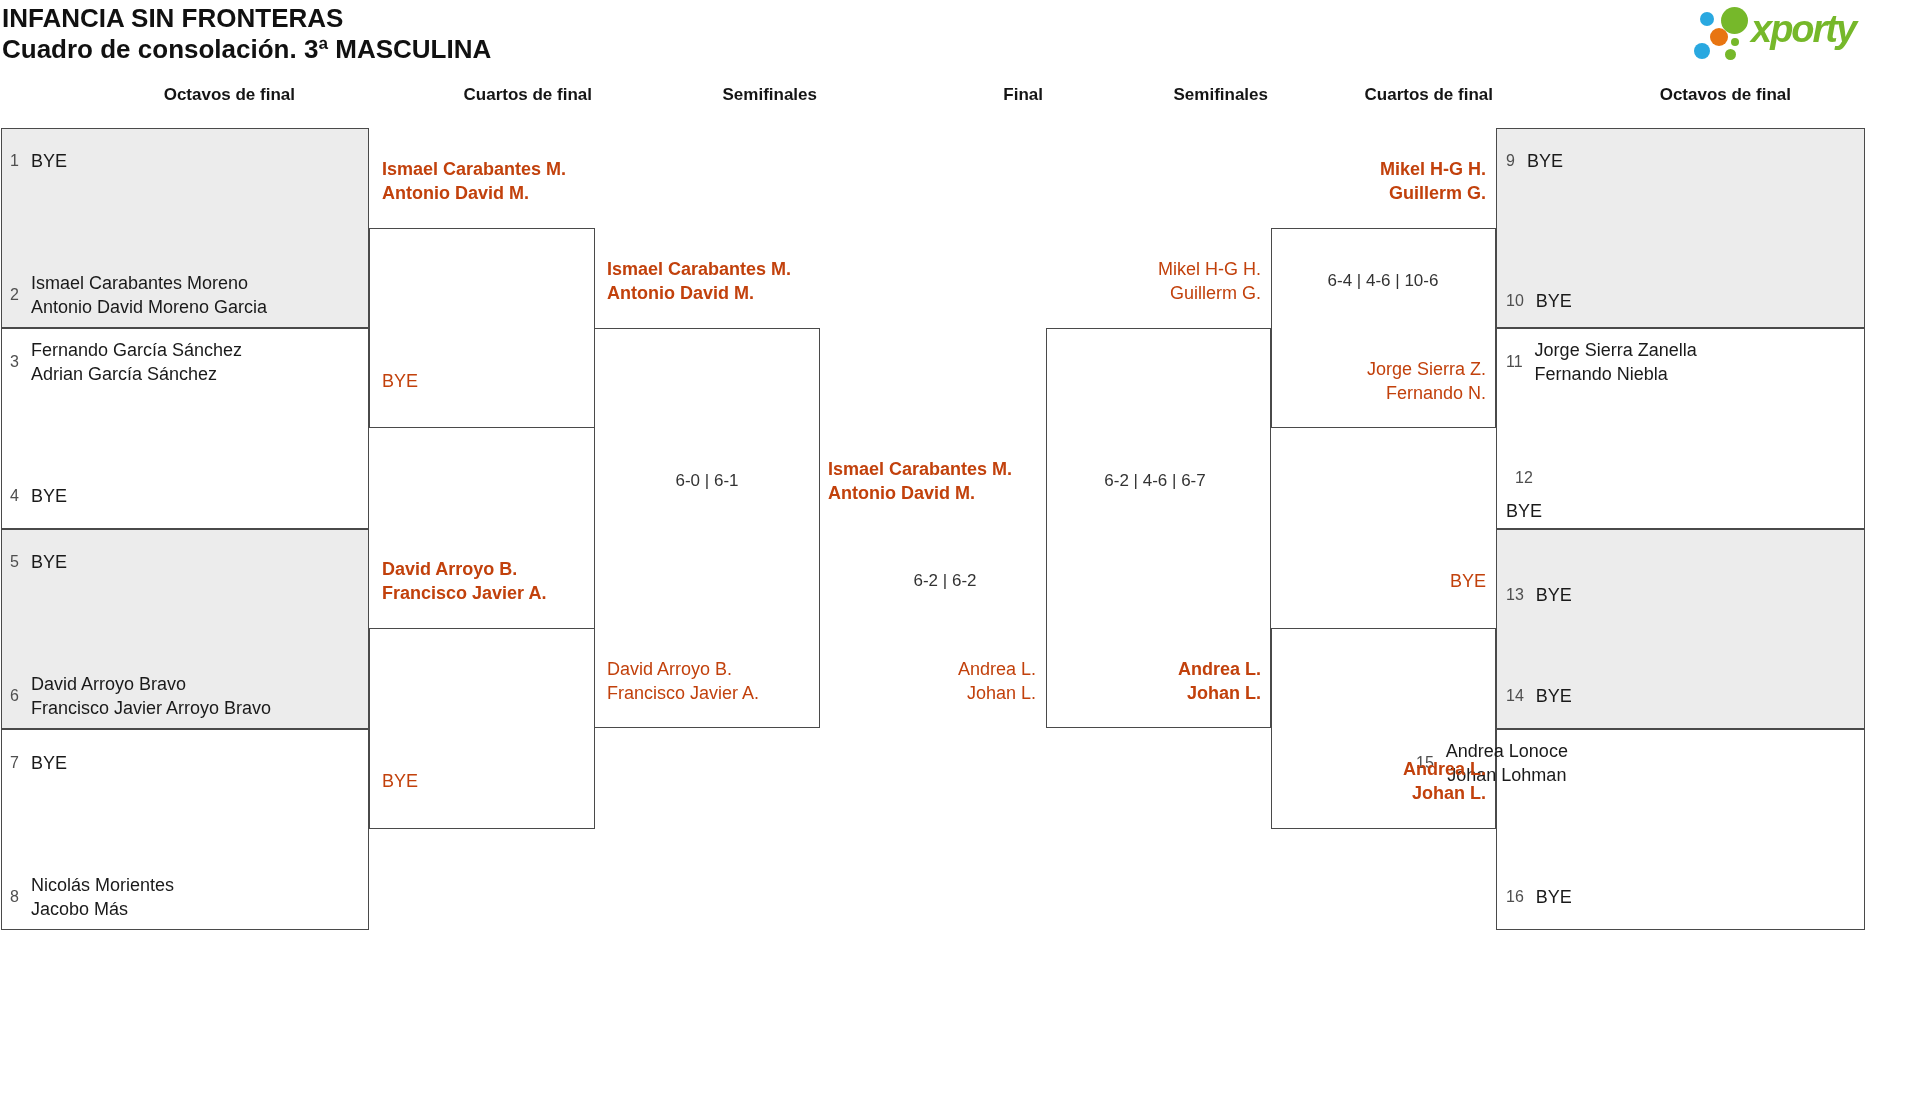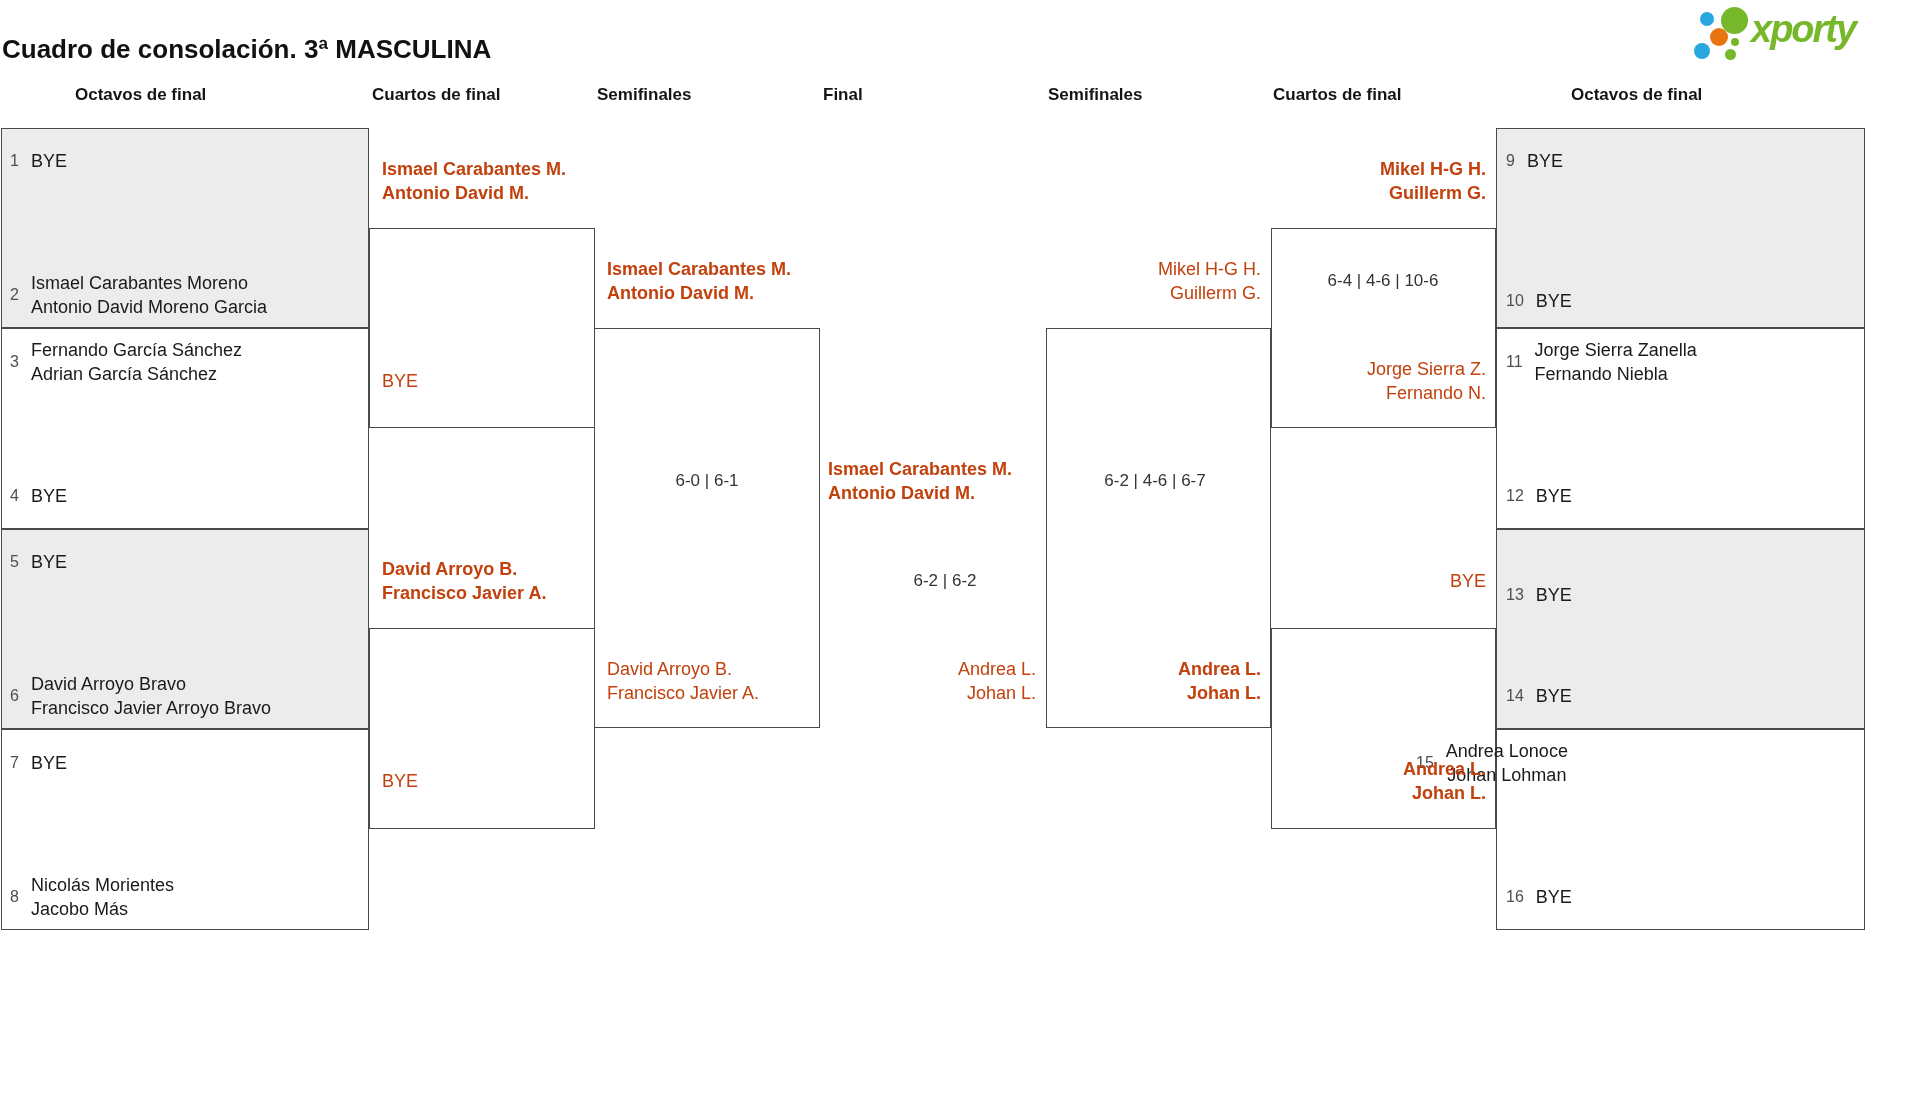--- a/index.html
+++ b/index.html
@@ -10,21 +10,21 @@
   .title{position:absolute;left:2px;top:2px;font-size:26px;line-height:32px;font-weight:700;color:#111;}
   .subtitle{position:absolute;left:2px;top:33px;font-size:26px;line-height:32px;font-weight:700;color:#111;}
 
   
   .logo{position:absolute;left:1690px;top:0;width:180px;height:66px;cursor:pointer;}
   .dot{position:absolute;border-radius:50%;}
   .logo-text{position:absolute;left:1751px;top:8px;font-size:38px;font-weight:800;
              letter-spacing:-2px;color:#76b82a;font-style:italic;}
 
   
-  .round-header{position:absolute;top:85px;width:220px;text-align:left;
+  .round-header{position:absolute;top:85px;width:220px;text-align:right;
                 font-size:17px;font-weight:700;color:#151515;}
 
   
   .box{position:absolute;border:1.5px solid #4a4a4a;box-sizing:border-box;background:transparent;}
   .box.grey{background:#ececec;}
 
   
   .entry{position:absolute;display:flex;align-items:center;gap:12px;transform:translateY(-50%);white-space:nowrap;}
   .entry .num{font-size:16px;color:#4f4f4f;}
   .entry .lines{display:flex;flex-direction:column;}
@@ -39,20 +39,21 @@
 
   
   .score{position:absolute;transform:translate(-50%,-50%);font-size:17px;color:#333;white-space:nowrap;}
   .score:empty{display:none;}
 </style>
 </head>
 <body>
 
 <div class="page">
 
+  <div class="title">INFANCIA SIN FRONTERAS</div>
   <div class="subtitle">Cuadro de consolación. 3ª MASCULINA</div>
 
   <div class="logo">
     <span class="dot" style="left:10px;top:12px;width:14px;height:14px;background:#29a8e0;"></span>
     <span class="dot" style="left:31px;top:7px;width:27px;height:27px;background:#76b82a;"></span>
     <span class="dot" style="left:20px;top:28px;width:18px;height:18px;background:#e87511;"></span>
     <span class="dot" style="left:41px;top:38px;width:8px;height:8px;background:#76b82a;"></span>
     <span class="dot" style="left:4px;top:43px;width:16px;height:16px;background:#29a8e0;"></span>
     <span class="dot" style="left:35px;top:49px;width:11px;height:11px;background:#76b82a;"></span>
   </div>
@@ -148,21 +149,21 @@
         <span class="ln">BYE</span>
       </span>
   </div>
   <div class="entry" style="left:1506px;top:362px;">
     <span class="num">11</span>
     <span class="lines">
         <span class="ln">Jorge Sierra Zanella</span>
         <span class="ln">Fernando Niebla</span>
       </span>
   </div>
-  <div class="entry" style="left:1506px;top:496px;">
+  <div class="entry" style="left:1506px;top:496px;flex-direction:column;">
     <span class="num">12</span>
     <span class="lines">
         <span class="ln">BYE</span>
       </span>
   </div>
   <div class="entry" style="left:1506px;top:595px;">
     <span class="num">13</span>
     <span class="lines">
         <span class="ln">BYE</span>
       </span>

